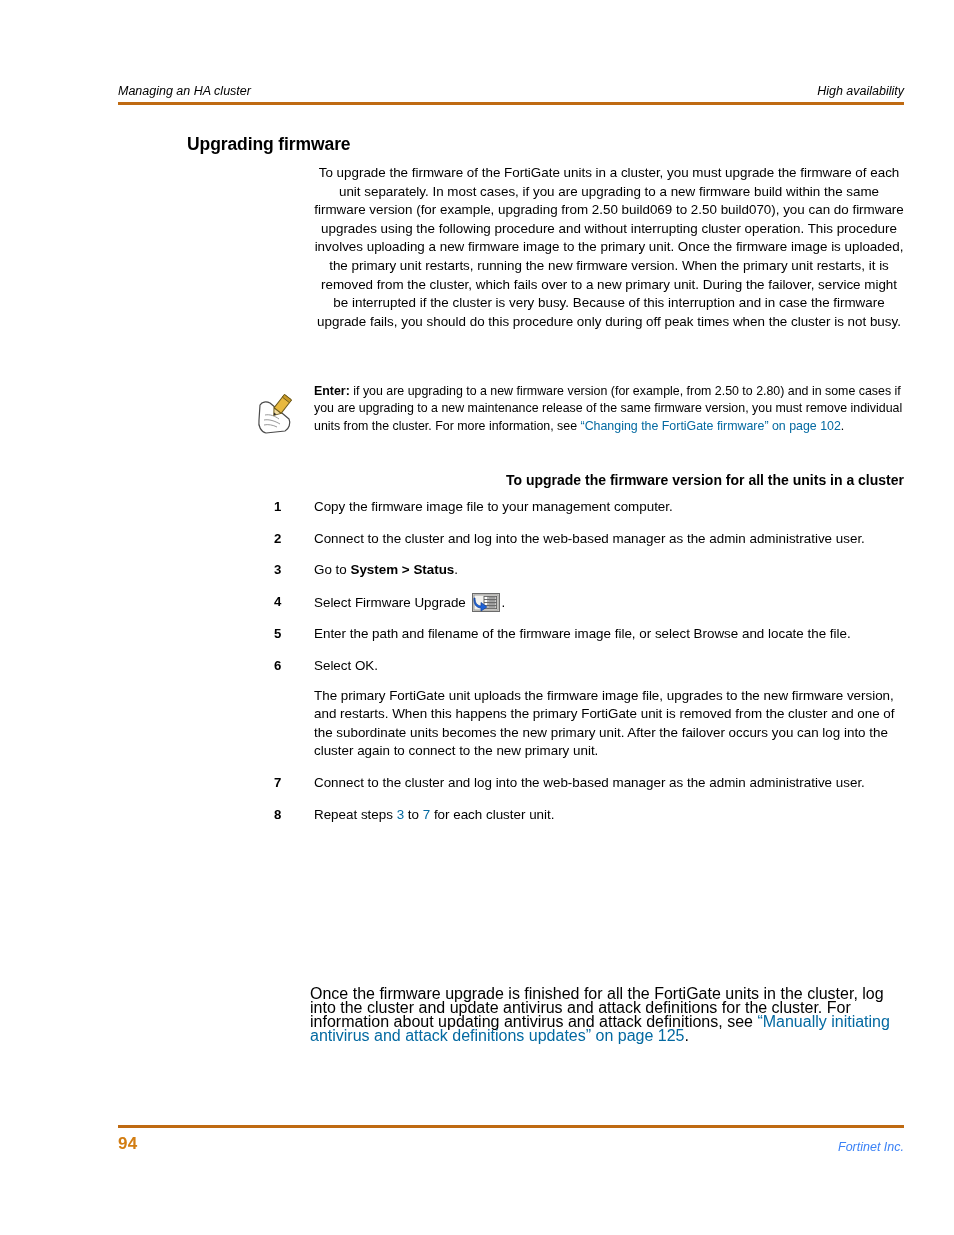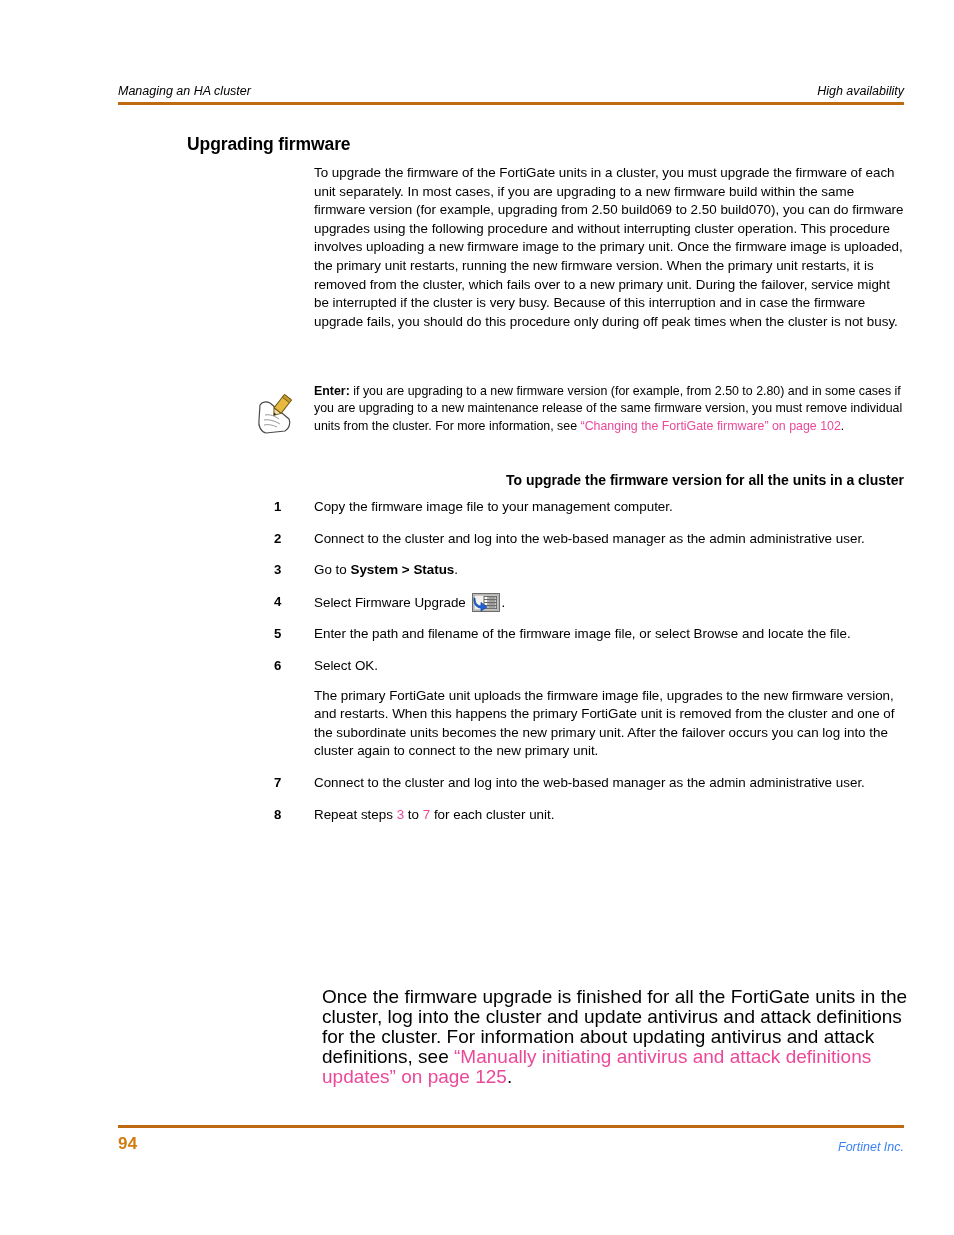--- a/index.html
+++ b/index.html
@@ -96,21 +96,21 @@
     position: absolute;
     left: 280px;
     top: 36px;
     width: 590px;
   }
 
   p.para {
     margin: 0 0 14px 0;
     font-size: 13.4px;
     line-height: 18.6px;
-    text-align: left;
+    text-align: center;
   }
 
   
   .note {
     position: absolute;
     left: 0px;
     top: 255px;
     width: 870px;
   }
   .note-icon {
@@ -123,21 +123,21 @@
   .note-body {
     position: absolute;
     left: 280px;
     top: 0px;
     width: 592px;
     font-size: 12.4px;
     line-height: 17.4px;
   }
   .note-body b { font-weight: bold; }
   a.xref, .xref {
-    color: #ec4899;
+    color: #0369a1;
     text-decoration: none;
     text-align: center;
   }
 
   
   .procedure {
     position: absolute;
     left: 0;
     top: 344px;
     width: 954px;
@@ -188,24 +188,24 @@
   .inline-icon {
     display: inline-block;
     vertical-align: -5px;
     width: 28px;
     height: 19px;
     margin: 0 2px;
   }
 
   .trailing-para {
     position: absolute;
-    left: 288px;
+    left: 276px;
     width: 590px;
-    font-size: 19px;
-    line-height: 20px;
+    font-size: 16px;
+    line-height: 14px;
   }
 </style>
 </head>
 <body>
 
 <div class="page">
 
   <div class="rh">
     <span class="rh-left">Managing an HA cluster</span>
     <span class="rh-right">High availability</span>

